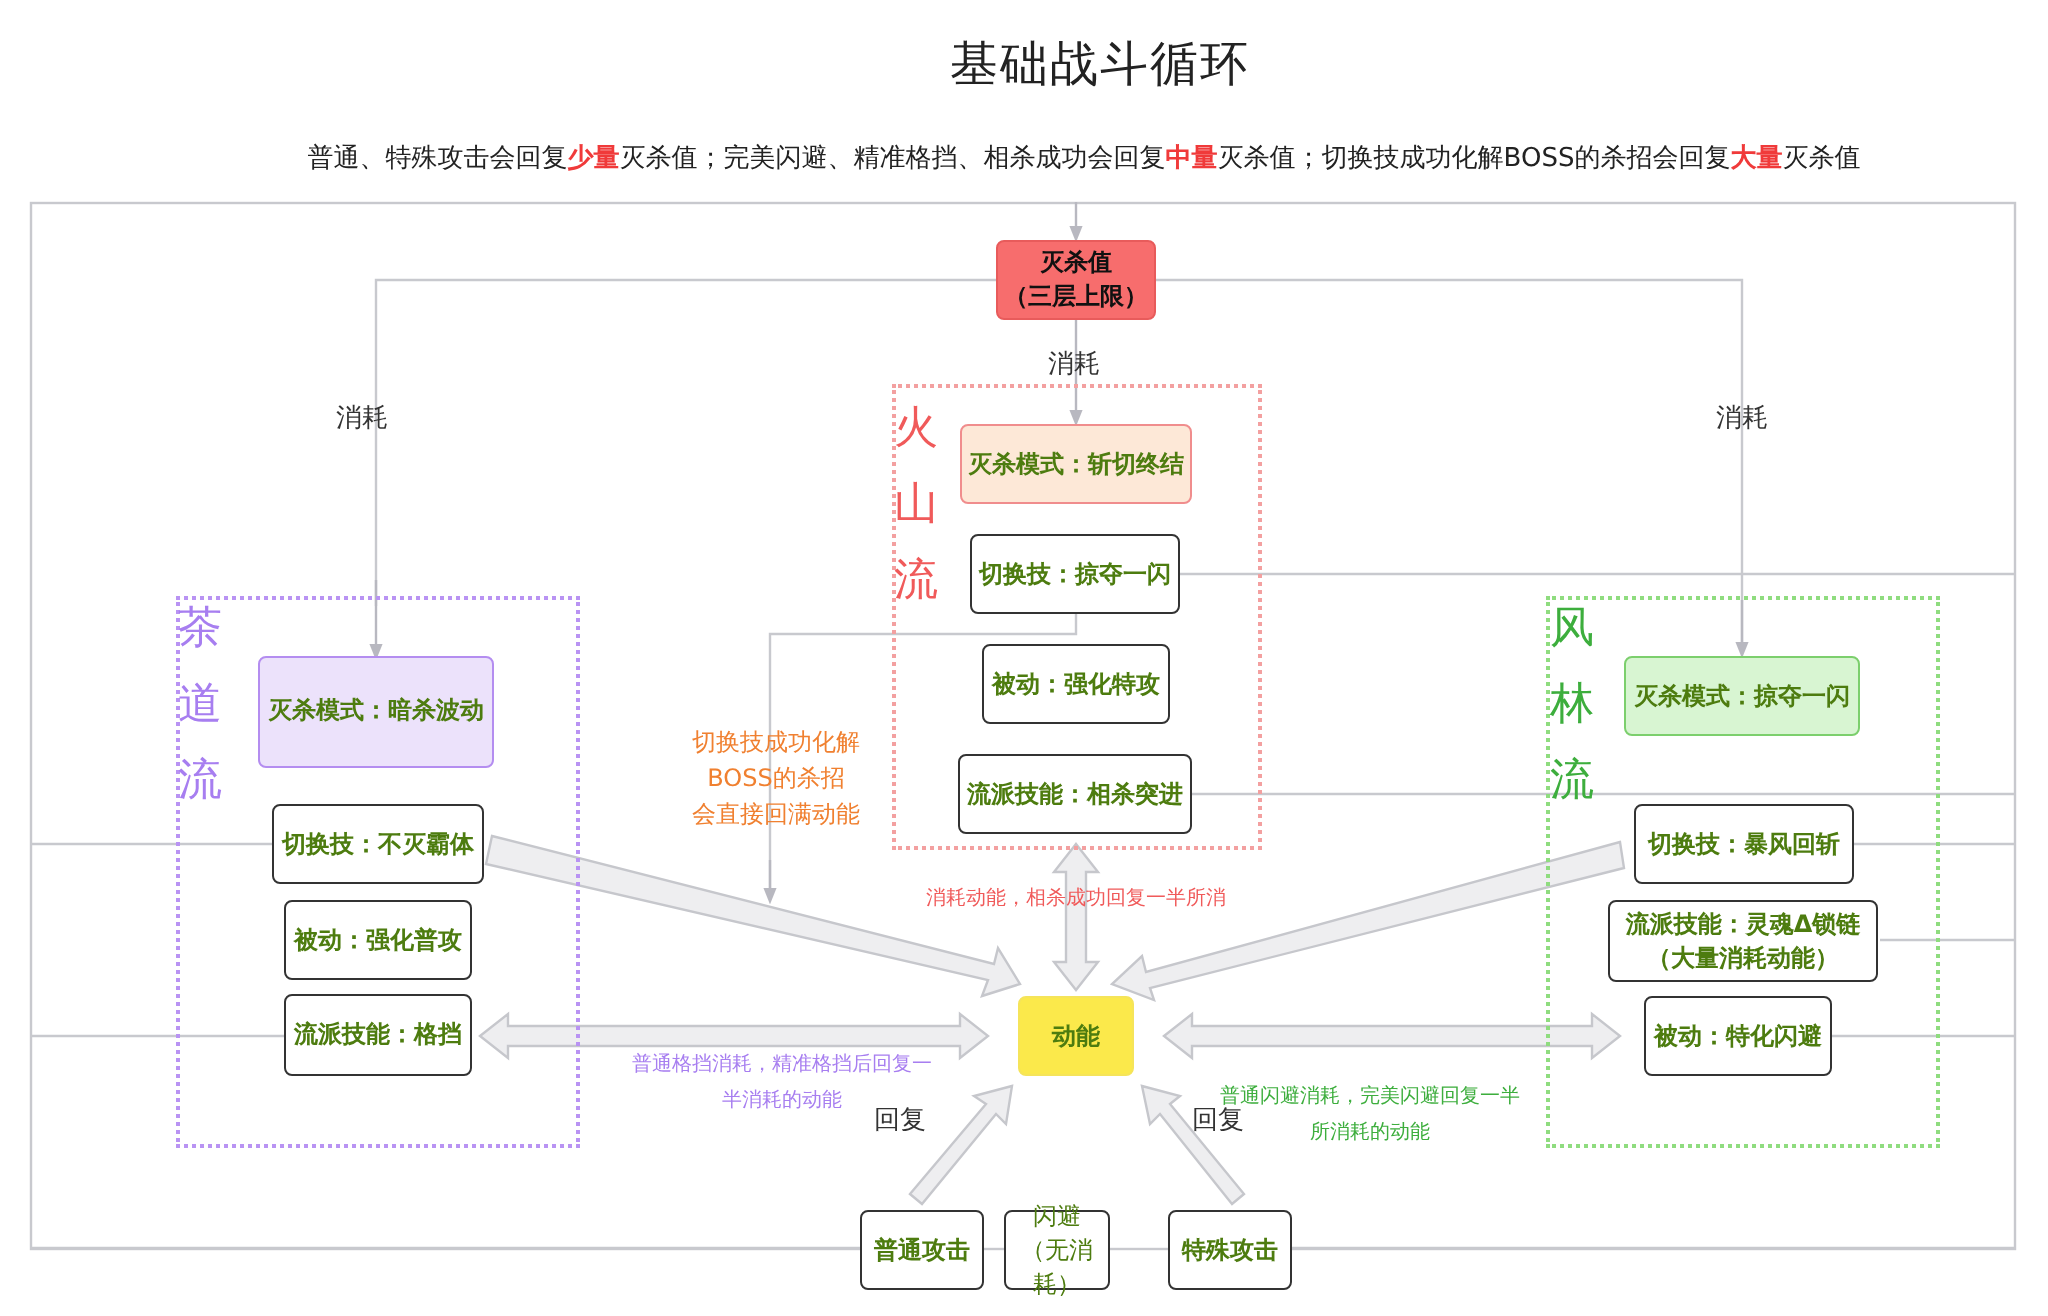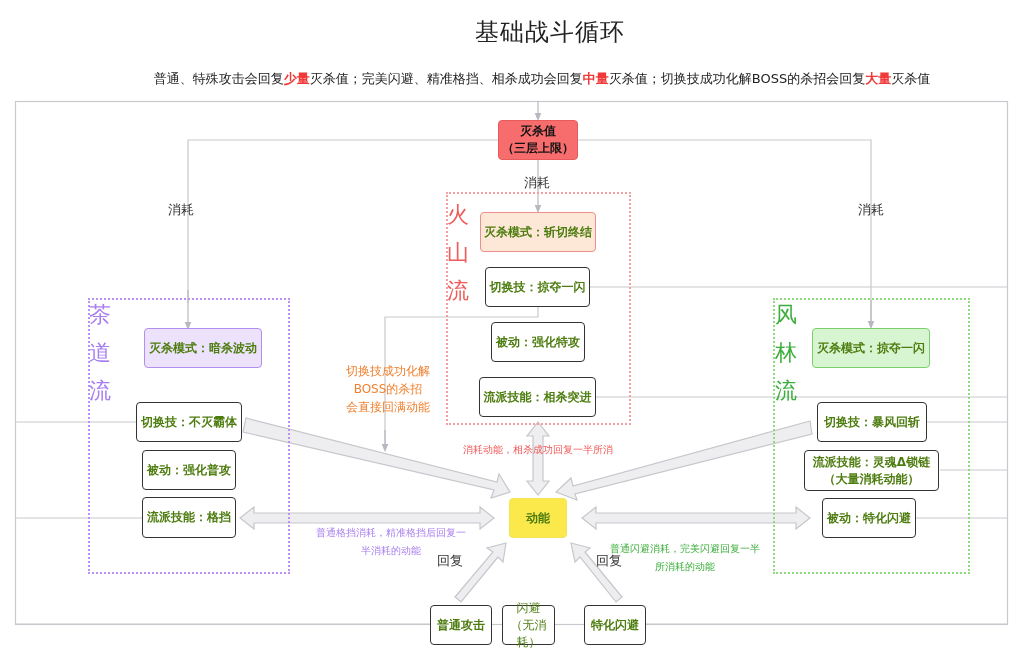--- a/index.html
+++ b/index.html
@@ -96,21 +96,21 @@
 <div class="node" style="left:485px;top:267px;width:105px;height:40px;">切换技：掠夺一闪</div>
 <div class="node" style="left:491px;top:322px;width:94px;height:40px;">被动：强化特攻</div>
 <div class="node" style="left:479px;top:377px;width:117px;height:40px;">流派技能：相杀突进</div>
 
 <div class="group" style="left:88px;top:298px;width:202px;height:276px;border-color:#b993f3;"></div>
 <div class="gname" style="left:89px;top:296px;color:#a77ef0;">
   <div>茶</div>
   <div>道</div>
   <div>流</div>
 </div>
-<div class="node mode-tea" style="left:144px;top:328px;width:118px;height:40px;">灭杀模式：暗杀波动</div>
+<div class="node mode-tea" style="left:129px;top:328px;width:118px;height:56px;font-family:Liberation Mono, monospace;">灭杀模式：暗杀波动</div>
 <div class="node" style="left:136px;top:402px;width:106px;height:40px;">切换技：不灭霸体</div>
 <div class="node" style="left:142px;top:450px;width:94px;height:40px;">被动：强化普攻</div>
 <div class="node" style="left:142px;top:497px;width:94px;height:41px;">流派技能：格挡</div>
 
 <div class="group" style="left:773px;top:298px;width:197px;height:276px;border-color:#8fdc7f;"></div>
 <div class="gname" style="left:775px;top:296px;color:#3dae3d;">
   <div>风</div>
   <div>林</div>
   <div>流</div>
 </div>
@@ -142,13 +142,13 @@
 </div>
 
 <div class="label" style="left:437px;top:552px;font-size:13px;color:#333;">回复</div>
 <div class="label" style="left:596px;top:552px;font-size:13px;color:#333;">回复</div>
 
 <div class="node" style="left:430px;top:605px;width:62px;height:40px;">普通攻击</div>
 <div class="node" style="left:502px;top:605px;width:53px;height:40px;flex-direction:column;font-weight:normal;">
   <span>闪避</span>
   <span>（无消耗）</span>
 </div>
-<div class="node" style="left:584px;top:605px;width:62px;height:40px;">特化闪避</div>
+<div class="node" style="left:584px;top:605px;width:62px;height:40px;">特殊攻击</div>
 
 </body></html>

